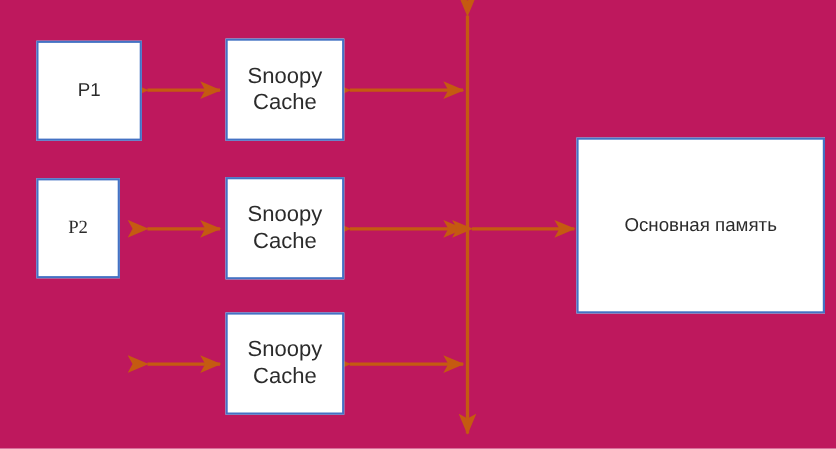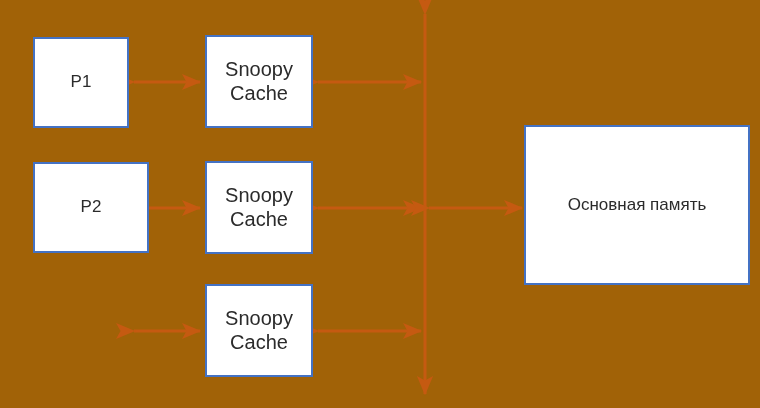--- a/index.html
+++ b/index.html
@@ -4,21 +4,21 @@
 <style>
   html, body {
     margin: 0;
     padding: 0;
     background: #ffffff;
   }
   #canvas {
     position: relative;
     width: 760px;
     height: 408px;
-    background: #a16207;
+    background: #be185d;
     overflow: hidden;
     font-family: "Liberation Sans", sans-serif;
   }
   .box {
     position: absolute;
     box-sizing: border-box;
     border: 2px solid #4472C4;
     background: #ffffff;
     display: flex;
     align-items: center;
@@ -94,21 +94,21 @@
 
     <g>
       <line x1="318" y1="331" x2="421" y2="331" stroke="#C55A11" stroke-width="3" marker-start="url(#ah-l)" marker-end="url(#ah-r)"></line>
     </g>
   </svg>
 
   <div class="box box-proc" style="left:33px; top:37px; width:96px; height:91px;">
     <span class="box-label">P1</span>
   </div>
 
-  <div class="box box-proc" style="left:33px; top:162px; width:116px; height:91px;">
+  <div class="box box-proc" style="left:33px; top:162px; width:76px; height:91px;font-family:Liberation Serif, serif;">
     <span class="box-label">P2</span>
   </div>
 
 
   <div class="box box-cache" style="left:205px; top:35px; width:108px; height:93px;">
     <span class="box-label">Snoopy
 Cache</span>
   </div>
 
   <div class="box box-cache" style="left:205px; top:161px; width:108px; height:93px;">

